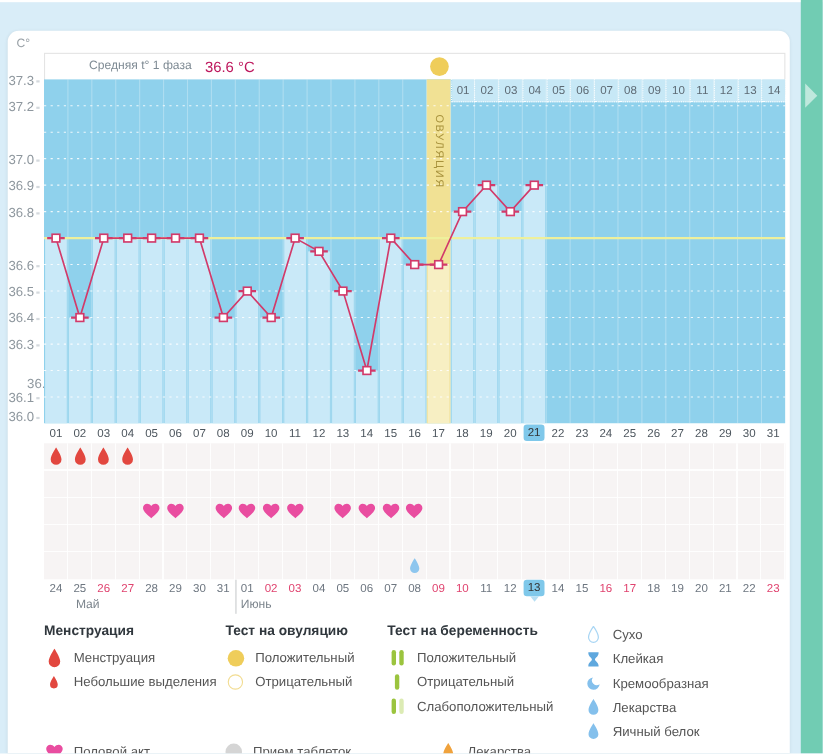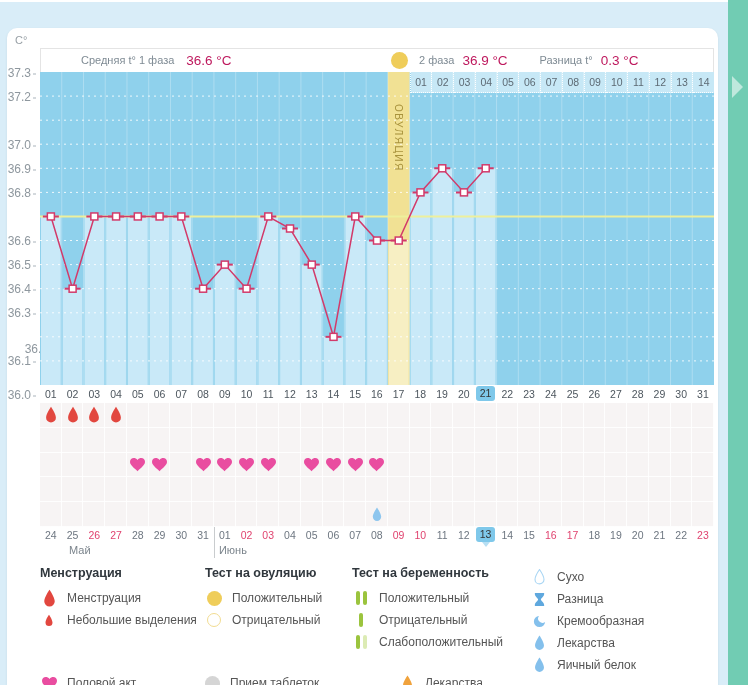--- a/index.html
+++ b/index.html
@@ -77,36 +77,29 @@
       <span style="top: 109.731px;">37.0<i></i></span>
       <span style="top: 133.808px;">36.9<i></i></span>
       <span style="top: 157.885px;">36.8<i></i></span>
       <span style="top: 181.962px; padding-left: 36px;">36.7<i></i></span>
       <span style="top: 206.038px;">36.6<i></i></span>
       <span style="top: 230.115px;">36.5<i></i></span>
       <span style="top: 254.192px;">36.4<i></i></span>
       <span style="top: 278.269px;">36.3<i></i></span>
       <span style="top: 314px; padding-left: 17px;">36.2<i></i></span>
       <span style="top: 326.423px;">36.1<i></i></span>
-      <span style="top: 360px;">36.0<i></i></span>
+      <span style="top: 344px;">36.0<i></i></span>
     </div>
 
   <div class="summary">
     <div class="sgroup g1">
       <span class="sum-label">Средняя t° 1 фаза</span>
       <span class="sum-value">36.6 °C</span>
     </div>
     <div class="ovu-dot"></div>
-    <div class="sgroup g2">
-      <span class="sum-label">2 фаза</span>
-      <span class="sum-value">36.9 °C</span>
-      <span class="sp"></span>
-      <span class="sum-label">Разница t°</span>
-      <span class="sum-value">0.3 °C</span>
-    </div>
   </div>
 
   <div class="plot">
     <svg id="plot" width="674" height="313" viewBox="0 0 674 313">
         <rect x="0" y="0" width="674" height="313" fill="#8fd1ec"></rect>
         <rect x="1" y="144.4615384615374" width="19.741935483870968" height="168.5384615384626" fill="#c9e9f8"></rect>
         <rect x="22.741935483870968" y="216.69230769230782" width="19.741935483870968" height="96.30769230769218" fill="#c9e9f8"></rect>
         <rect x="44.483870967741936" y="144.4615384615374" width="19.741935483870968" height="168.5384615384626" fill="#c9e9f8"></rect>
         <rect x="66.2258064516129" y="144.4615384615374" width="19.741935483870968" height="168.5384615384626" fill="#c9e9f8"></rect>
         <rect x="87.96774193548387" y="144.4615384615374" width="19.741935483870968" height="168.5384615384626" fill="#c9e9f8"></rect>
@@ -453,21 +446,21 @@
             </svg>
           </span>
           <span>Сухо</span>
         </div>
         <div class="litem">
           <span class="licon">
             <svg width="13" height="15" viewBox="0 0 14 16">
               <path d="M2 1H12V2C12 5 8.5 6.5 8.5 8C8.5 9.5 12 11 12 14V15H2V14C2 11 5.5 9.5 5.5 8C5.5 6.5 2 5 2 2Z" fill="#5fa8de"></path>
             </svg>
           </span>
-          <span>Разница</span>
+          <span>Клейкая</span>
         </div>
         <div class="litem">
           <span class="licon">
             <svg width="15" height="15" viewBox="0 0 24 24">
               <path d="M21 12.79A9 9 0 1 1 11.21 3 7 7 0 0 0 21 12.79z" fill="#84c0ec"></path>
             </svg>
           </span>
           <span>Кремообразная</span>
         </div>
         <div class="litem">

